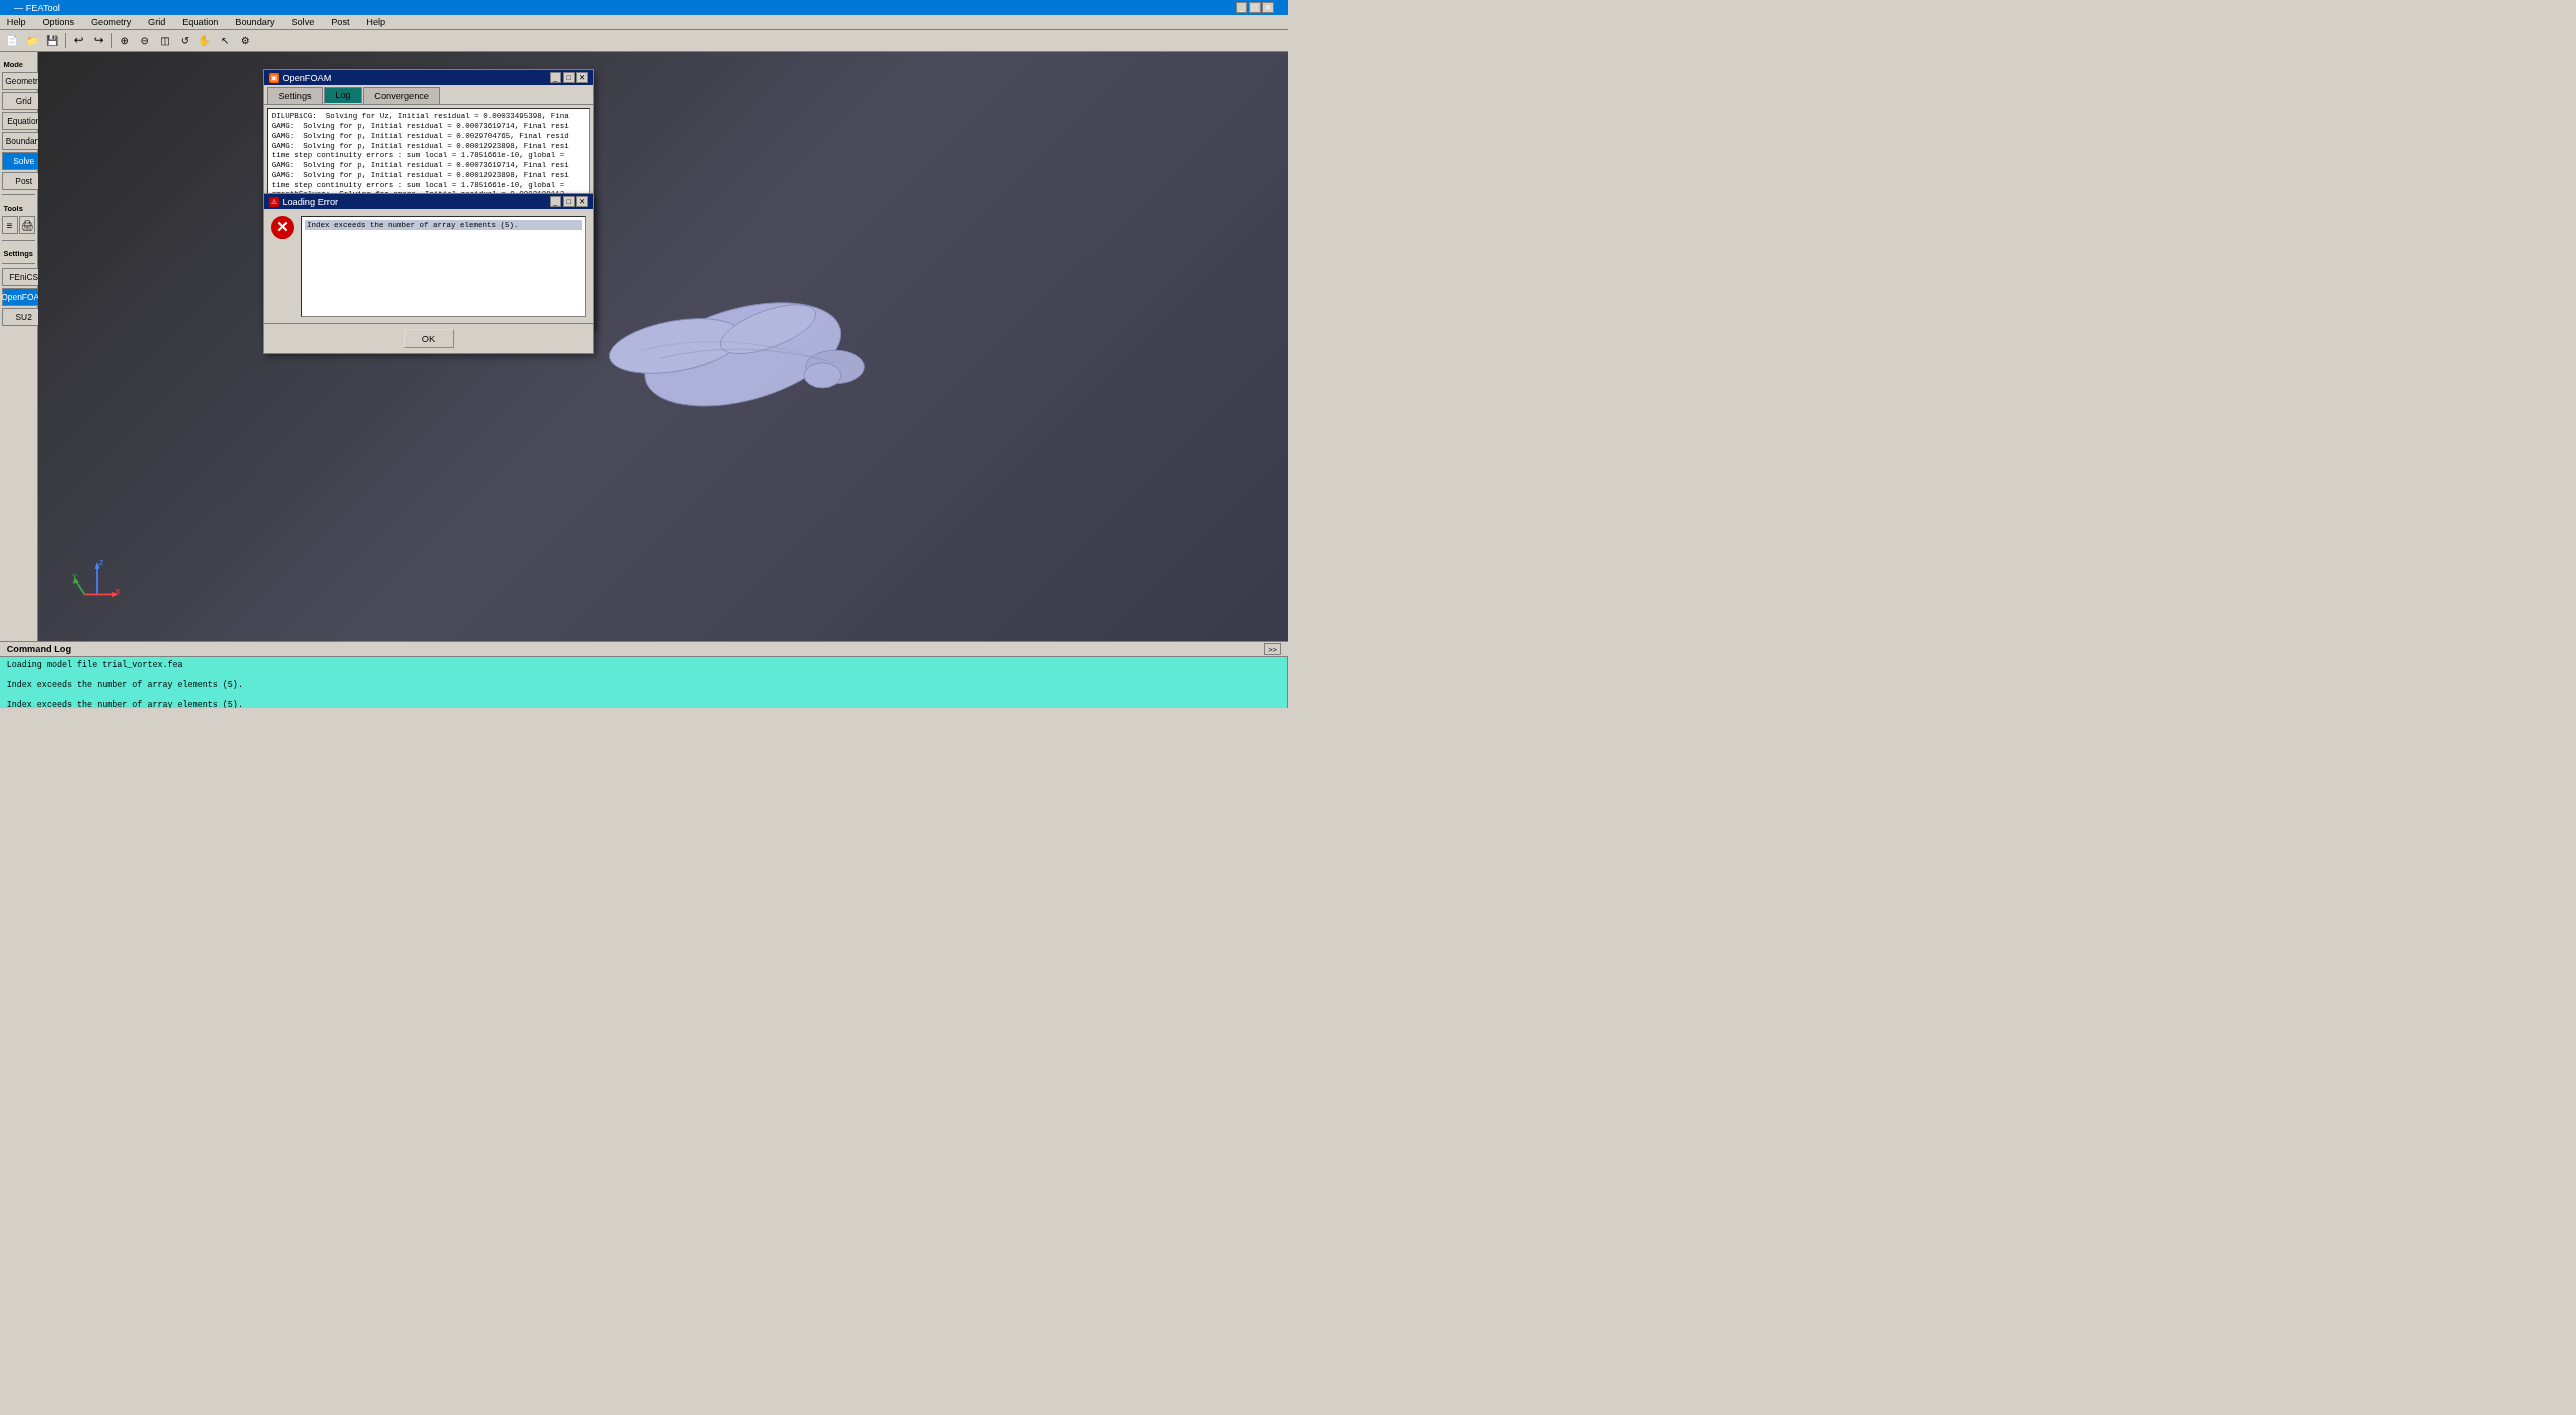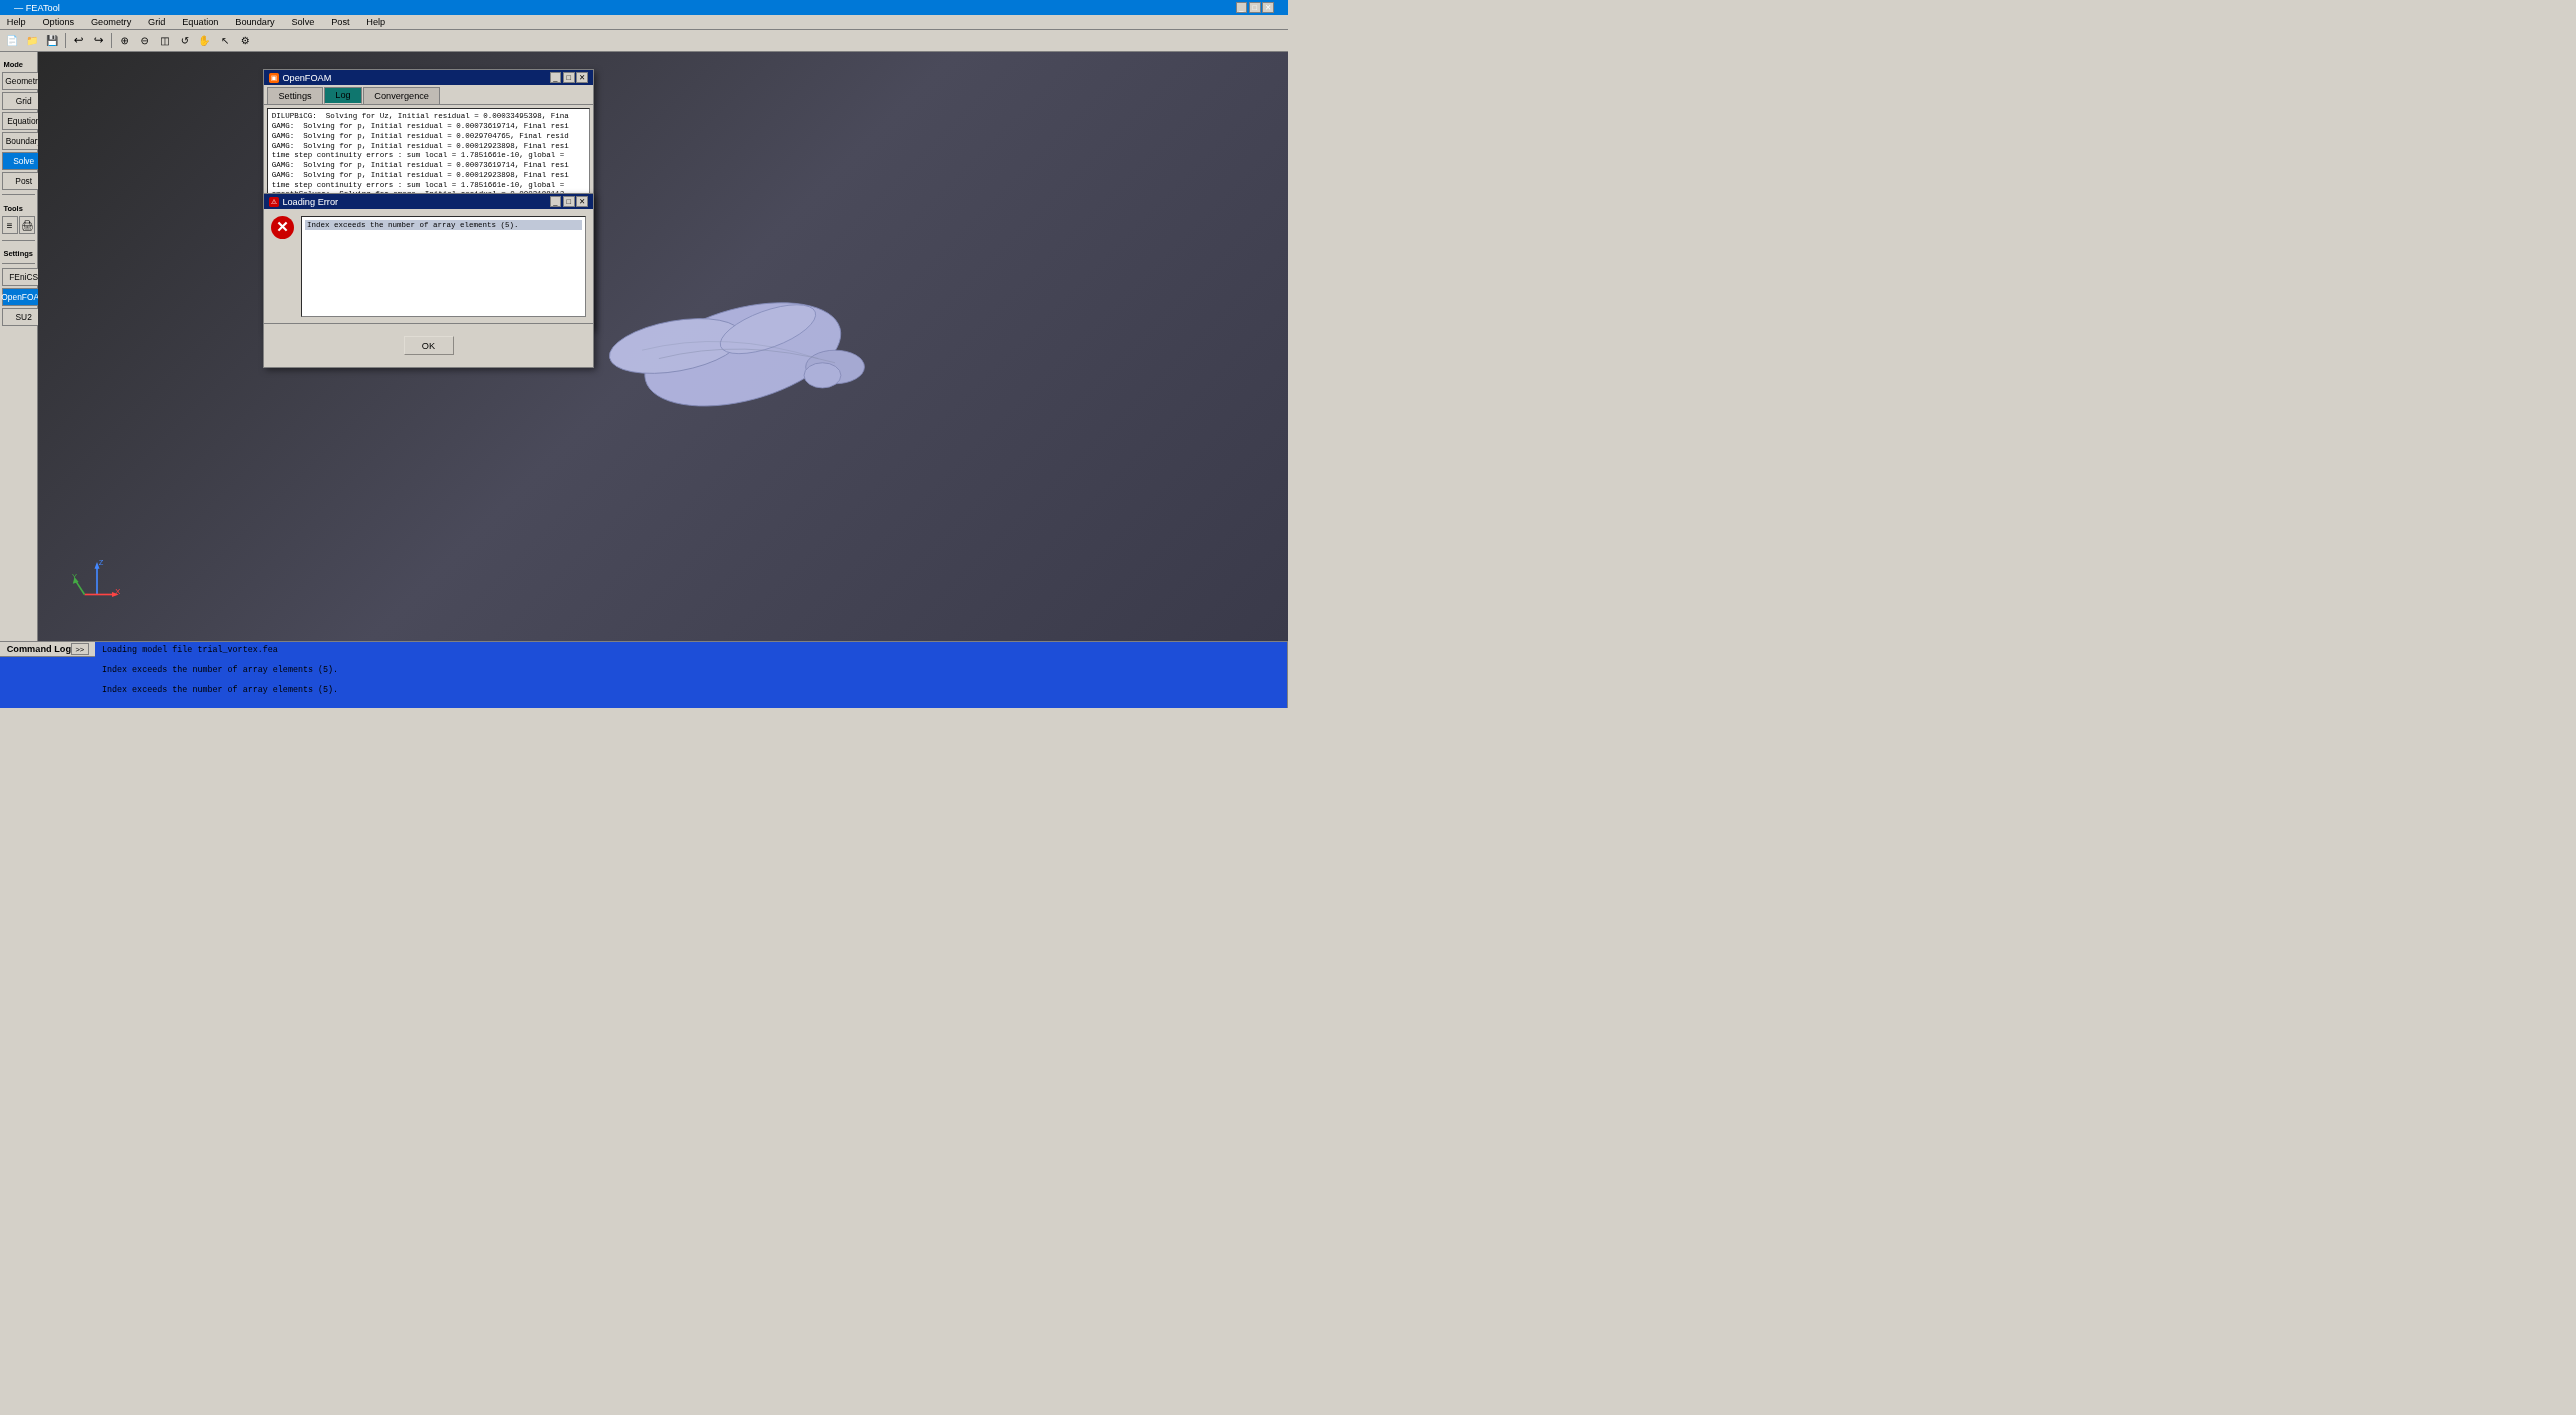--- a/index.html
+++ b/index.html
@@ -304,42 +304,42 @@
       width: calc(100% - 34px);
     }
     .error-highlight {
       background: #c0c8d8;
       display: block;
       padding: 0.8px 1.7px;
     }
     .error-ok-row {
       display: flex;
       justify-content: center;
-      padding: 12px;
+      padding: 5px;
       border-top: 0.8px solid #808080;
     }
     .ok-btn {
       width: 50px;
       height: 18.4px;
       background: #d4d0c8;
       border: 1.7px outset #e0dcd4;
       font-size: 9.2px;
       cursor: pointer;
       display: flex;
       align-items: center;
       justify-content: center;
     }
 
     
     .command-log {
       height: 67px;
-      background: #1d4ed8;
+      background: #5eead4;
       border-top: 1.7px solid #808080;
       display: flex;
-      flex-direction: row;
+      flex-direction: column;
     }
     .command-log-header {
       background: #d4d0c8;
       height: 15px;
       display: flex;
       align-items: center;
       padding: 0 6.7px;
       border-bottom: 0.8px solid #808080;
       justify-content: space-between;
     }

